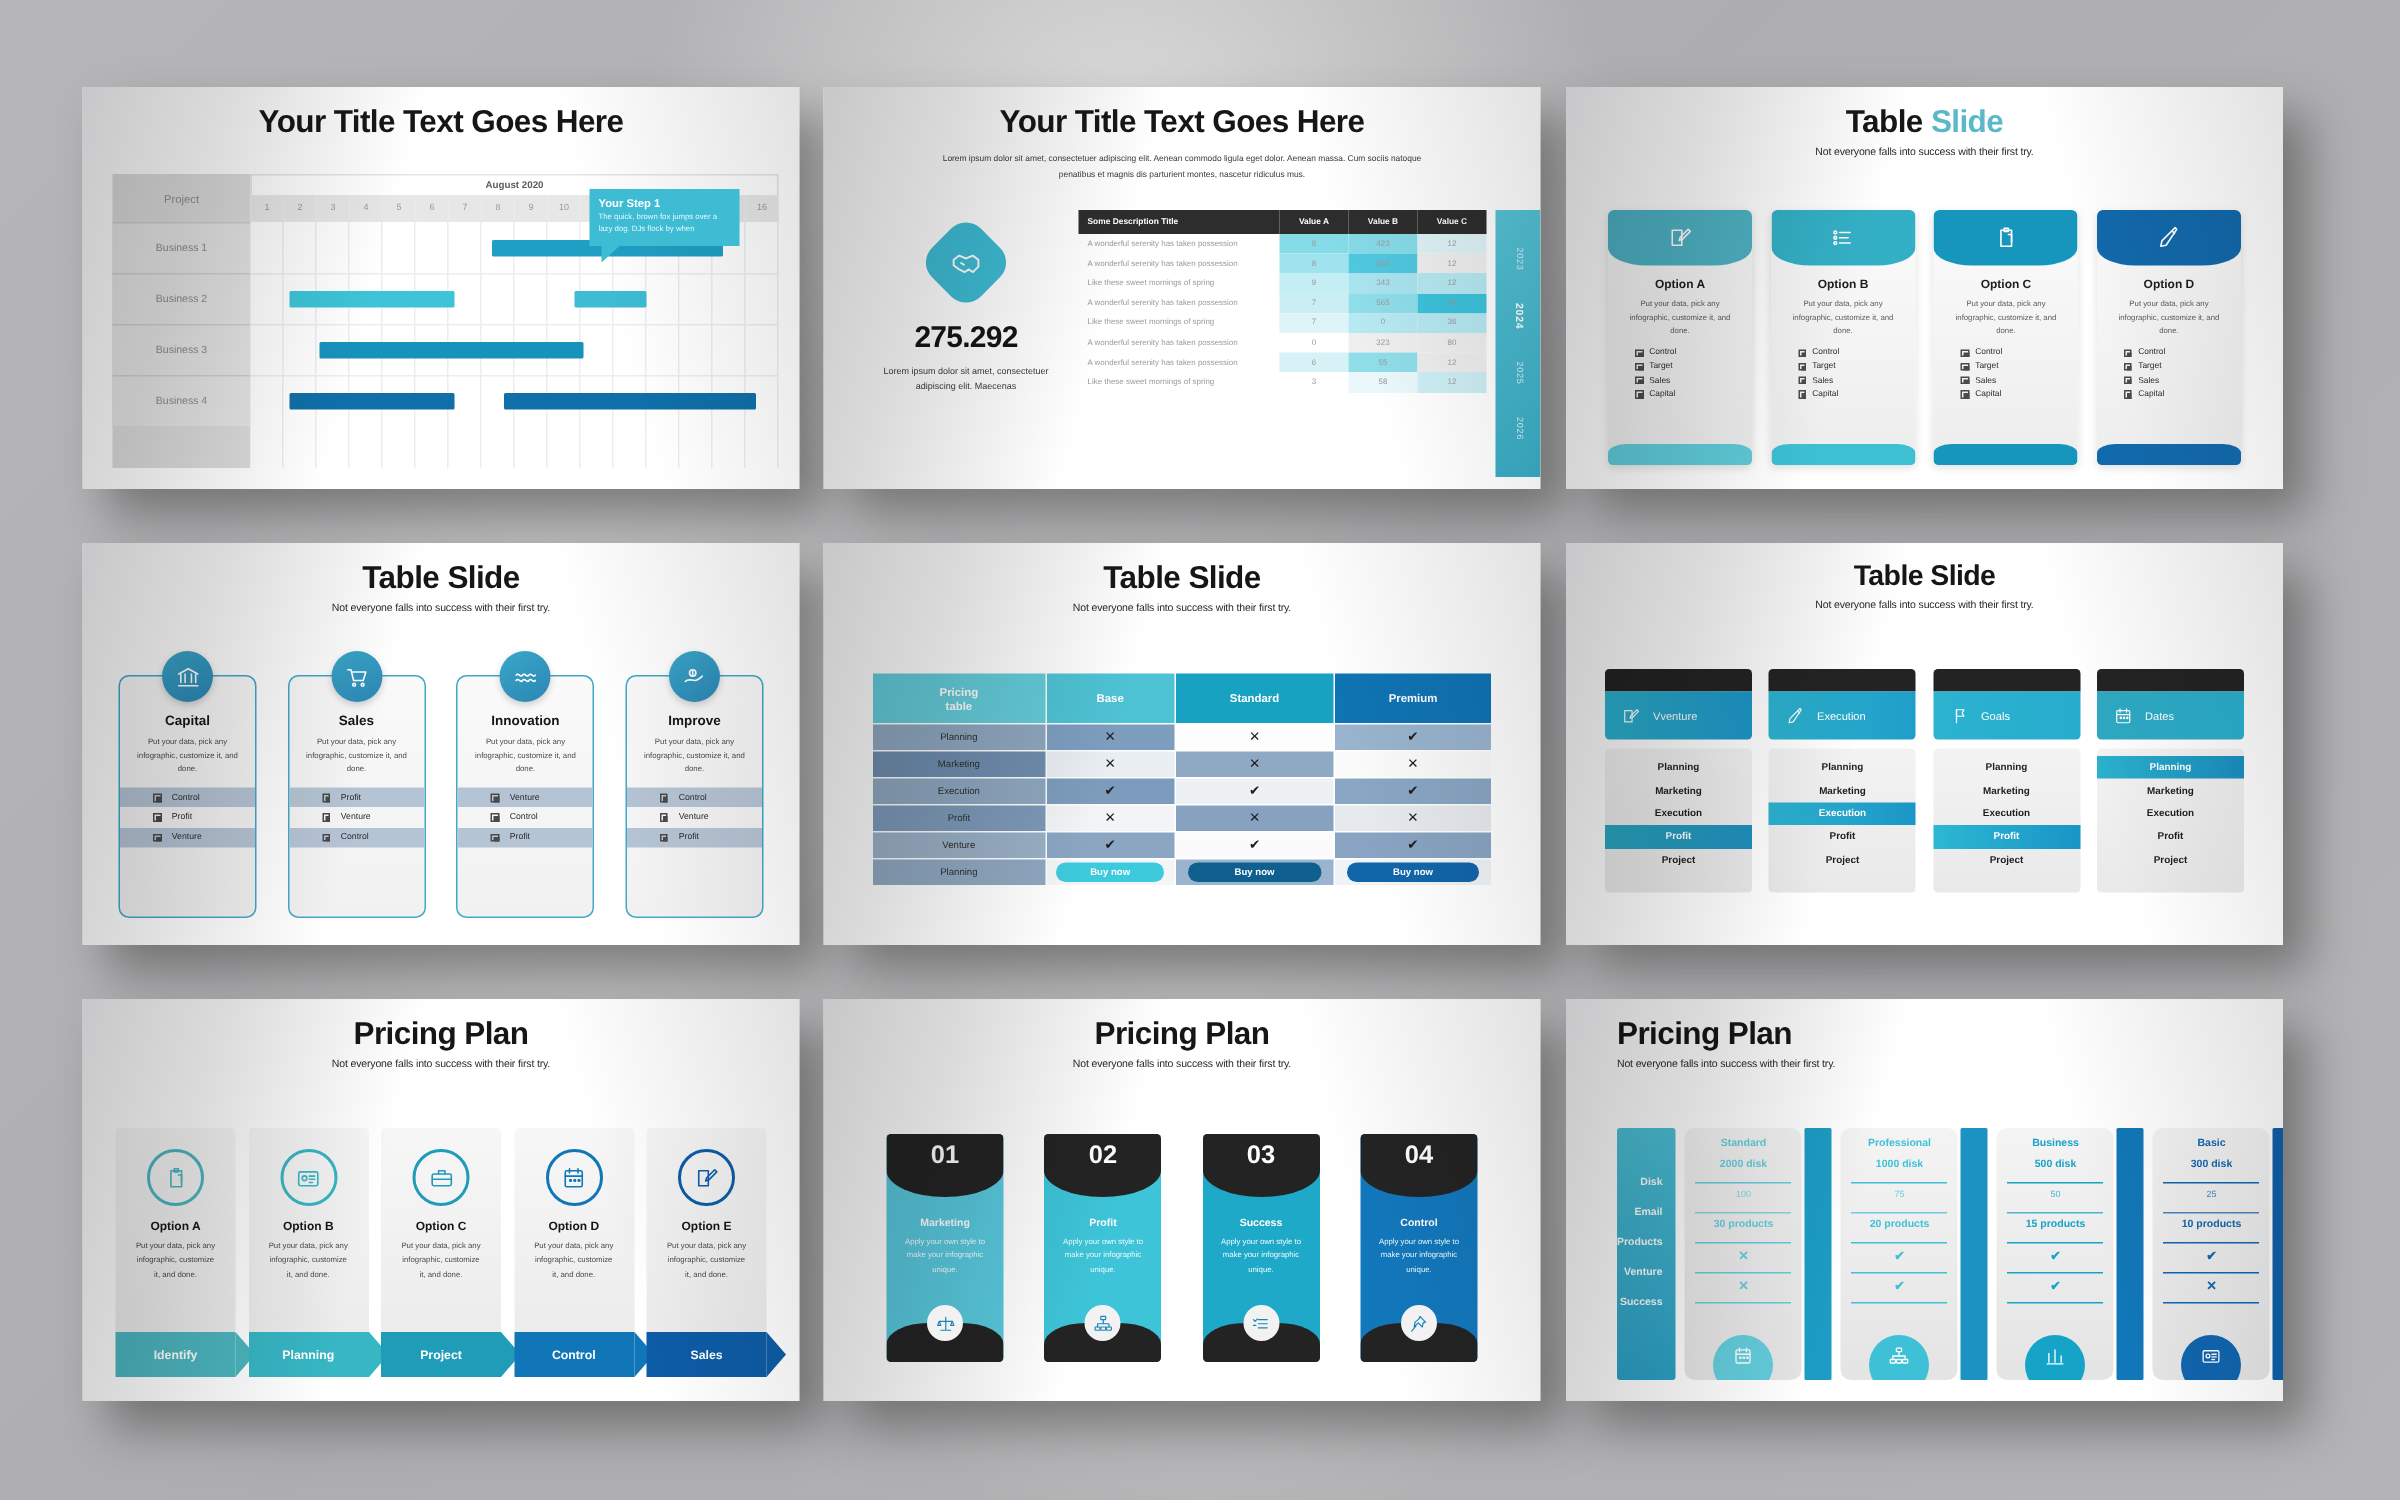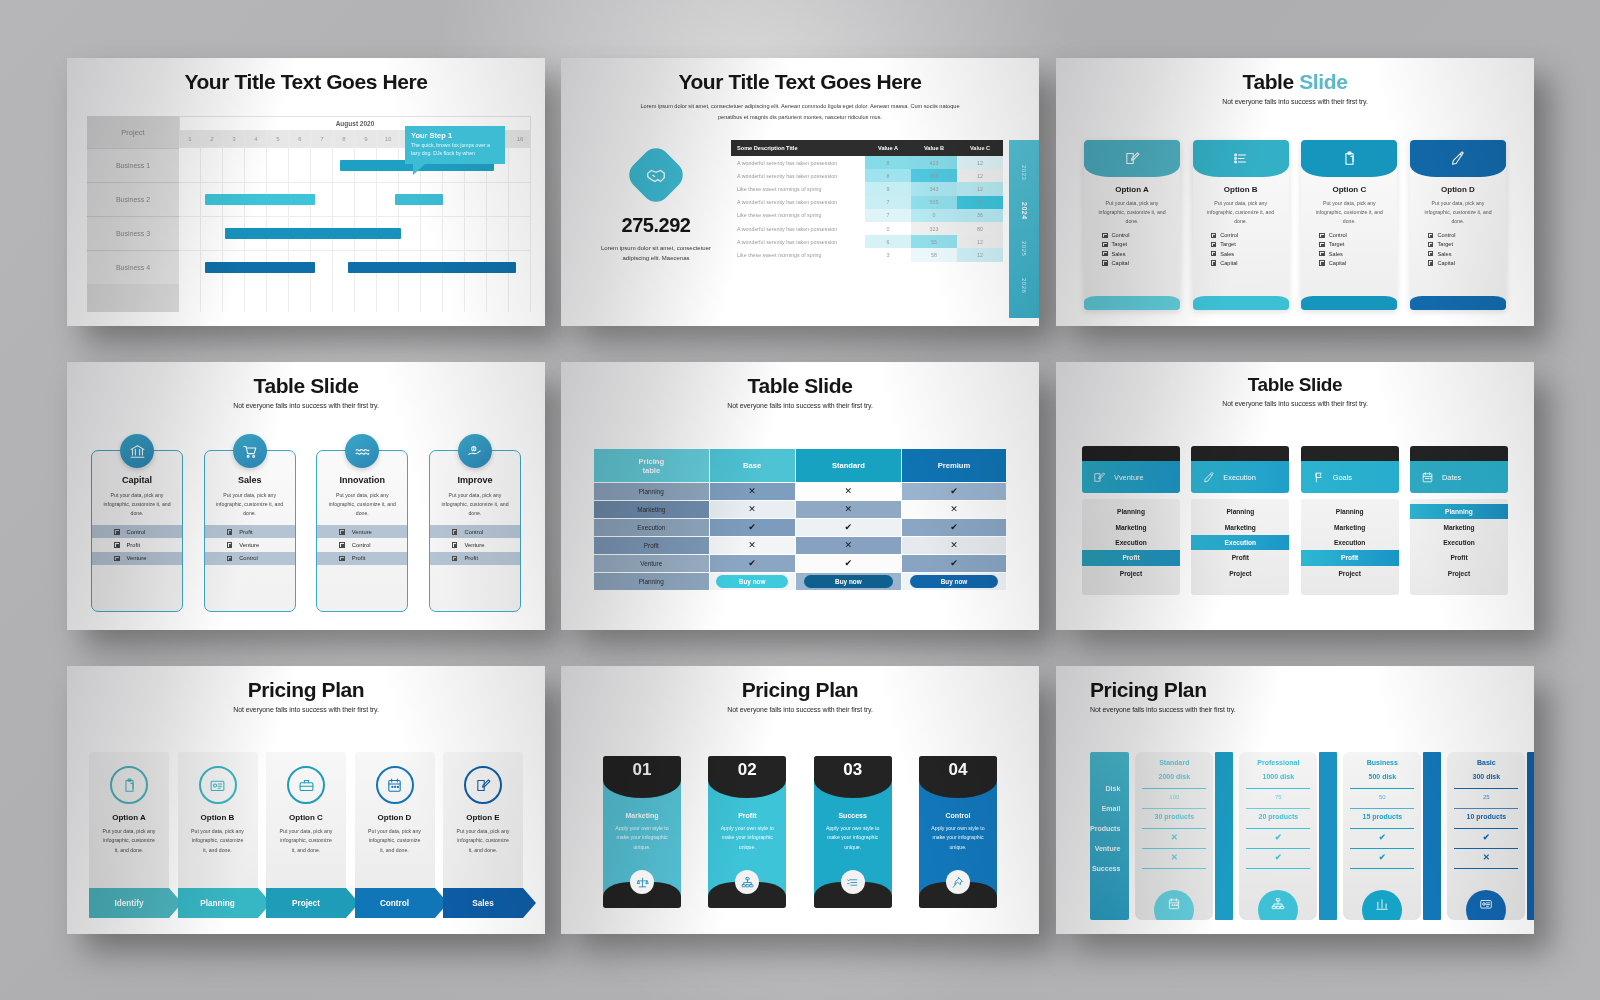--- a/index.html
+++ b/index.html
@@ -17,21 +17,20 @@
       radial-gradient(circle at 50% 78%, rgba(255,255,255,0.32) 0%, rgba(255,255,255,0) 24%),
       linear-gradient(135deg, #b6b6b8 0%, #aeaeb0 45%, #b4b4b6 100%);
   }
   
   .slide {
     position: absolute;
     width: 478px; height: 268px;
     background: #ffffff;
     box-shadow: 16px 18px 30px rgba(0,0,0,0.35);
     overflow: hidden;
-    margin-left: 12px;
   }
   .slide::after{
     content:""; position:absolute; inset:0; pointer-events:none;
     background:
       linear-gradient(105deg, rgba(190,190,192,0.85) 0%, rgba(190,190,192,0.55) 18%, rgba(255,255,255,0) 42%),
       linear-gradient(255deg, rgba(190,190,192,0.45) 0%, rgba(255,255,255,0) 30%);
     mix-blend-mode: multiply;
   }
   .s1{ left:55px;  top:58px; }
   .s2{ left:549px; top:58px; }

